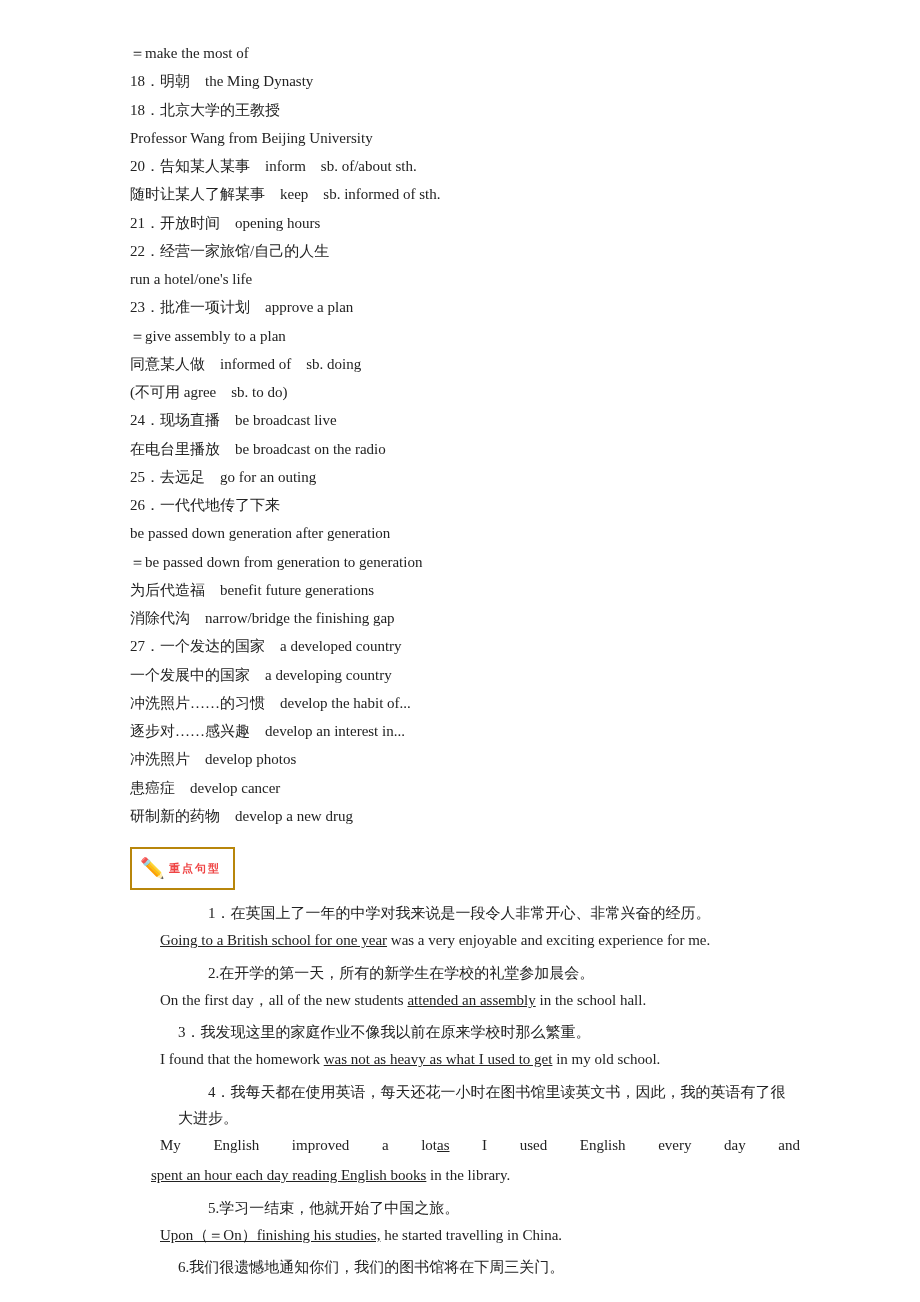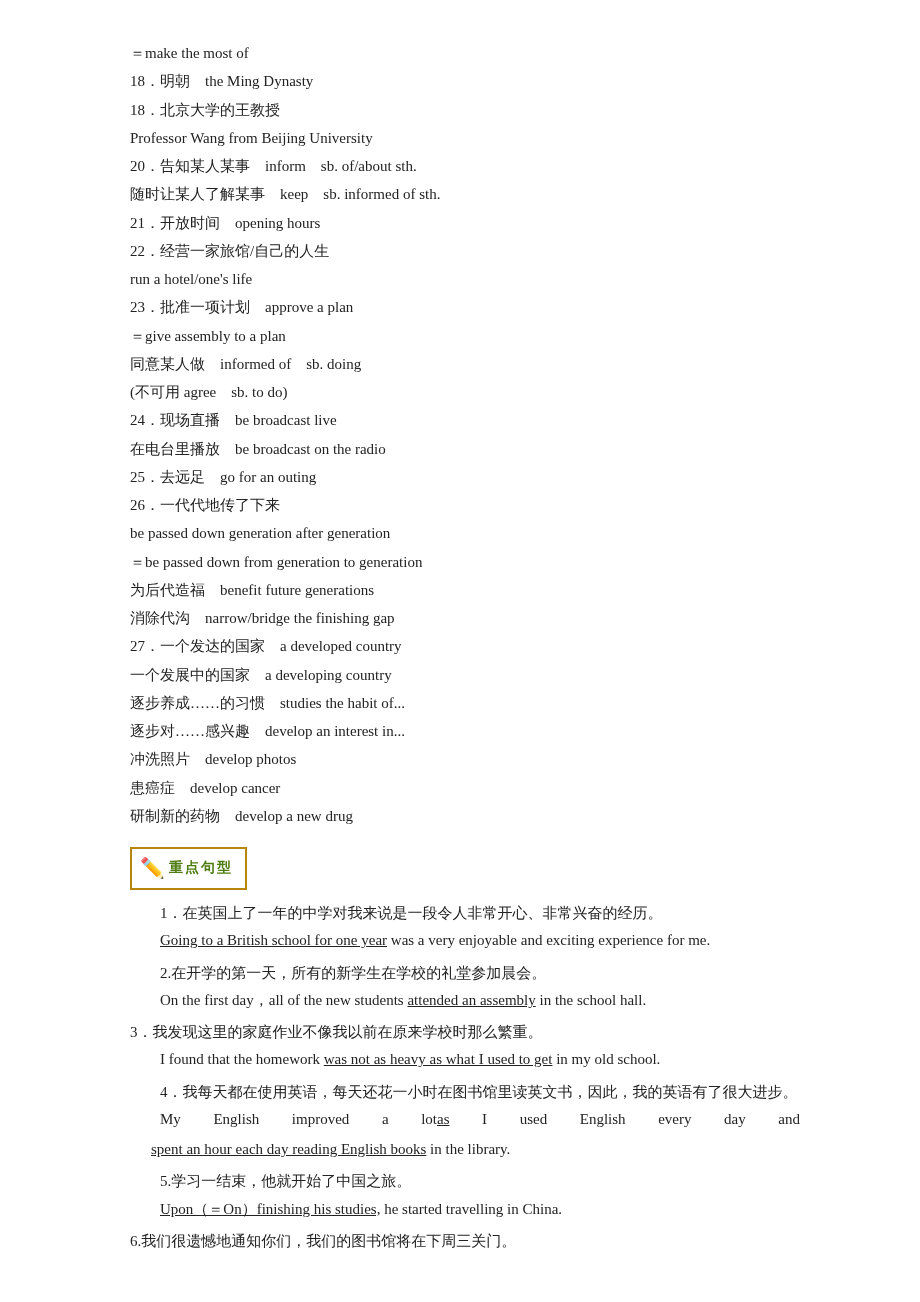--- a/index.html
+++ b/index.html
@@ -36,34 +36,35 @@
       align-items: center;
       position: relative;
       background: #fff;
     }
     .section-header-icon {
       font-size: 20px;
       margin-right: 4px;
       color: #b8860b;
     }
     .section-header-text {
-      font-size: 14px;
+      font-size: 11px;
       font-weight: bold;
-      color: #4d7c0f;
+      color: #ef4444;
       letter-spacing: 2px;
     }
     .underline {
       text-decoration: underline;
     }
     .sentence-block {
       margin-bottom: 6px;
     }
     .sentence-block .cn {
       display: block;
       margin-bottom: 1px;
+      margin-left: 48px;
     }
     .sentence-block .en {
       display: block;
       margin-bottom: 4px;
     }
     .para-indent {
       text-indent: 2em;
     }
     .indent-block {
       padding-left: 2em;
@@ -91,21 +92,21 @@
     <span class="line">24．现场直播　be broadcast live</span>
     <span class="line">在电台里播放　be broadcast on the radio</span>
     <span class="line">25．去远足　go for an outing</span>
     <span class="line">26．一代代地传了下来</span>
     <span class="line">be passed down generation after generation</span>
     <span class="line">＝be passed down from generation to generation</span>
     <span class="line">为后代造福　benefit future generations</span>
     <span class="line">消除代沟　narrow/bridge the finishing gap</span>
     <span class="line">27．一个发达的国家　a developed country</span>
     <span class="line">一个发展中的国家　a developing country</span>
-    <span class="line">逐步养成……的习惯　studies the habit of...</span>
+    <span class="line">冲洗照片……的习惯　develop the habit of...</span>
     <span class="line">逐步对……感兴趣　develop an interest in...</span>
     <span class="line">冲洗照片　develop photos</span>
     <span class="line">患癌症　develop cancer</span>
     <span class="line">研制新的药物　develop a new drug</span>
   </div>
 
   <div class="section-header">
     <div class="section-header-box">
       <span class="section-header-icon">✏️</span>
       <span class="section-header-text">重点句型</span>

